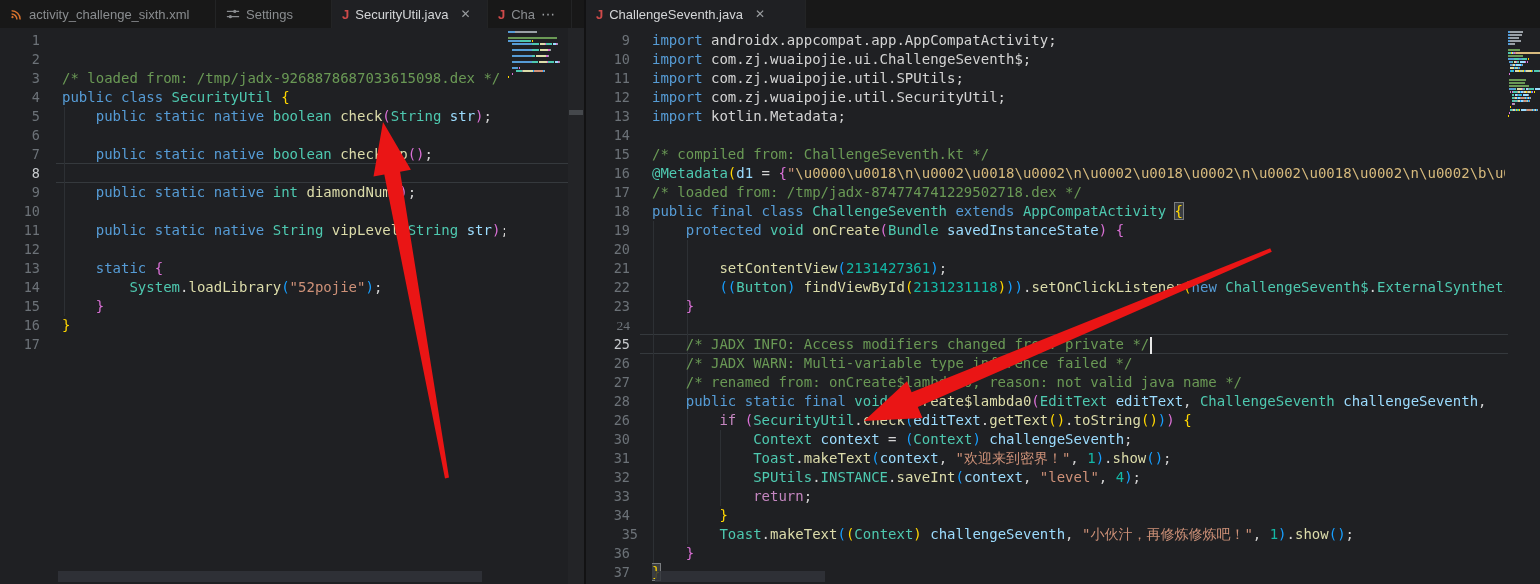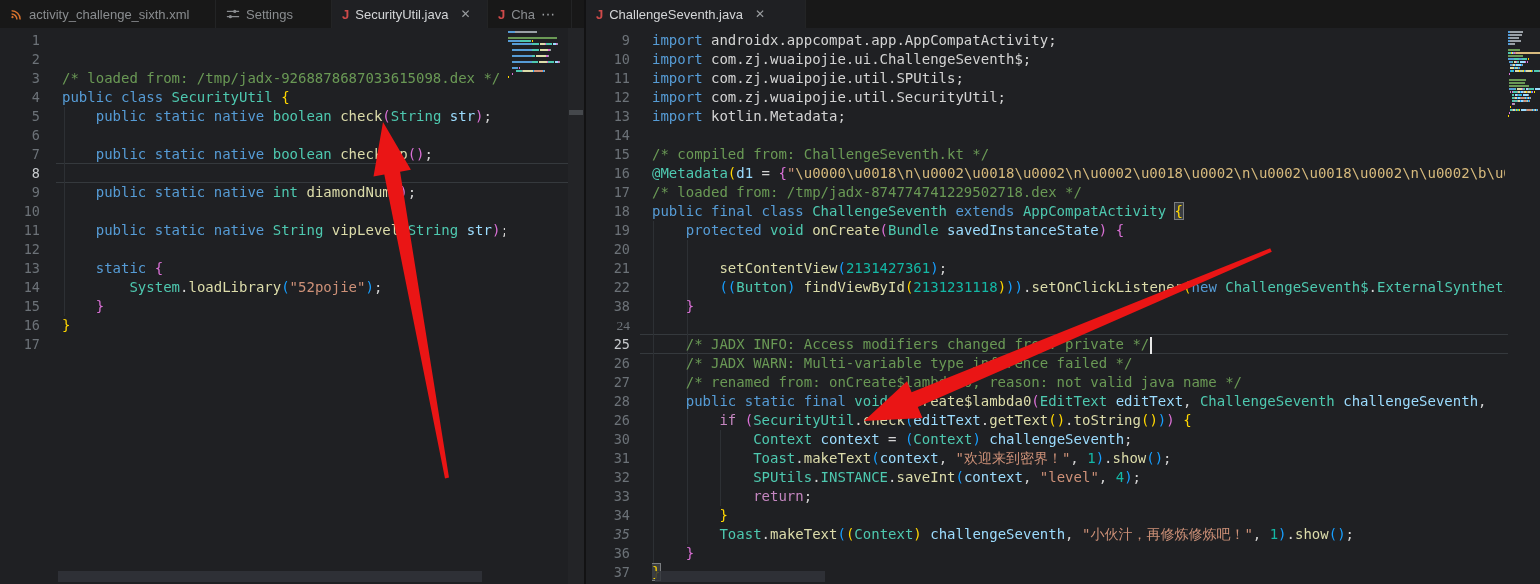--- a/index.html
+++ b/index.html
@@ -195,21 +195,21 @@
         <div class="code-line" style="left: 66px; width: 853px; top: 155px;"><span class="tk-com">/* loaded from: /tmp/jadx-874774741229502718.dex */</span></div>
         <div class="gutter-num" style="left: 0px; width: 44px; top: 174px;">18</div>
         <div class="code-line" style="left: 66px; width: 853px; top: 174px;"><span class="tk-kw">public final class </span><span class="tk-type">ChallengeSeventh</span><span class="tk-kw"> extends </span><span class="tk-type">AppCompatActivity</span><span class="tk-txt"> </span><span class="tk-b1m">{</span></div>
         <div class="gutter-num" style="left: 0px; width: 44px; top: 193px;">19</div>
         <div class="code-line" style="left: 66px; width: 853px; top: 193px;"><span class="tk-txt">    </span><span class="tk-kw">protected </span><span class="tk-type">void</span><span class="tk-txt"> </span><span class="tk-meth">onCreate</span><span class="tk-b2">(</span><span class="tk-type">Bundle</span><span class="tk-txt"> </span><span class="tk-var">savedInstanceState</span><span class="tk-b2">)</span><span class="tk-txt"> </span><span class="tk-b2">{</span></div>
         <div class="gutter-num" style="left: 0px; width: 44px; top: 212px;">20</div>
         <div class="gutter-num" style="left: 0px; width: 44px; top: 231px;">21</div>
         <div class="code-line" style="left: 66px; width: 853px; top: 231px;"><span class="tk-txt">        </span><span class="tk-meth">setContentView</span><span class="tk-b3">(</span><span class="tk-num">2131427361</span><span class="tk-b3">)</span><span class="tk-txt">;</span></div>
         <div class="gutter-num" style="left: 0px; width: 44px; top: 250px;">22</div>
         <div class="code-line" style="left: 66px; width: 853px; top: 250px;"><span class="tk-txt">        </span><span class="tk-b3">((</span><span class="tk-type">Button</span><span class="tk-b3">)</span><span class="tk-txt"> </span><span class="tk-meth">findViewById</span><span class="tk-b1">(</span><span class="tk-num">2131231118</span><span class="tk-b1">)</span><span class="tk-b3">))</span><span class="tk-txt">.</span><span class="tk-meth">setOnClickListener</span><span class="tk-b1">(</span><span class="tk-kw">new</span><span class="tk-txt"> </span><span class="tk-type">ChallengeSeventh$</span><span class="tk-txt">.</span><span class="tk-type">ExternalSyntheti</span></div>
-        <div class="gutter-num" style="left: 0px; width: 44px; top: 269px;">38</div>
+        <div class="gutter-num" style="left: 0px; width: 44px; top: 269px;">23</div>
         <div class="code-line" style="left: 66px; width: 853px; top: 269px;"><span class="tk-txt">    </span><span class="tk-b2">}</span></div>
         <div class="gutter-num" style="left: 0px; width: 44px; top: 288px; font-family: Liberation Serif, serif;">24</div>
         <div class="code-line" style="left: 66px; width: 853px; top: 288px;"></div>
         <div class="gutter-num active" style="left: 0px; width: 44px; top: 307px;">25</div>
         <div class="code-line" style="left: 66px; width: 853px; top: 307px;"><span class="tk-txt">    </span><span class="tk-com">/* JADX INFO: Access modifiers changed from: private */</span><span class="cursor"></span></div>
         <div class="gutter-num" style="left: 0px; width: 44px; top: 326px;">26</div>
         <div class="code-line" style="left: 66px; width: 853px; top: 326px;"><span class="tk-txt">    </span><span class="tk-com">/* JADX WARN: Multi-variable type inference failed */</span></div>
         <div class="gutter-num" style="left: 0px; width: 44px; top: 345px;">27</div>
         <div class="code-line" style="left: 66px; width: 853px; top: 345px;"><span class="tk-txt">    </span><span class="tk-com">/* renamed from: onCreate$lambda-0, reason: not valid java name */</span></div>
         <div class="gutter-num" style="left: 0px; width: 44px; top: 364px;">28</div>
@@ -219,21 +219,21 @@
         <div class="gutter-num" style="left: 0px; width: 44px; top: 402px;">30</div>
         <div class="code-line" style="left: 66px; width: 853px; top: 402px;"><span class="tk-txt">            </span><span class="tk-type">Context</span><span class="tk-txt"> </span><span class="tk-var">context</span><span class="tk-txt"> = </span><span class="tk-b3">(</span><span class="tk-type">Context</span><span class="tk-b3">)</span><span class="tk-txt"> </span><span class="tk-var">challengeSeventh</span><span class="tk-txt">;</span></div>
         <div class="gutter-num" style="left: 0px; width: 44px; top: 421px;">31</div>
         <div class="code-line" style="left: 66px; width: 853px; top: 421px;"><span class="tk-txt">            </span><span class="tk-type">Toast</span><span class="tk-txt">.</span><span class="tk-meth">makeText</span><span class="tk-b3">(</span><span class="tk-var">context</span><span class="tk-txt">, </span><span class="tk-str">"欢迎来到密界！"</span><span class="tk-txt">, </span><span class="tk-num">1</span><span class="tk-b3">)</span><span class="tk-txt">.</span><span class="tk-meth">show</span><span class="tk-b3">()</span><span class="tk-txt">;</span></div>
         <div class="gutter-num" style="left: 0px; width: 44px; top: 440px;">32</div>
         <div class="code-line" style="left: 66px; width: 853px; top: 440px;"><span class="tk-txt">            </span><span class="tk-type">SPUtils</span><span class="tk-txt">.</span><span class="tk-type">INSTANCE</span><span class="tk-txt">.</span><span class="tk-meth">saveInt</span><span class="tk-b3">(</span><span class="tk-var">context</span><span class="tk-txt">, </span><span class="tk-str">"level"</span><span class="tk-txt">, </span><span class="tk-num">4</span><span class="tk-b3">)</span><span class="tk-txt">;</span></div>
         <div class="gutter-num" style="left: 0px; width: 44px; top: 459px;">33</div>
         <div class="code-line" style="left: 66px; width: 853px; top: 459px;"><span class="tk-txt">            </span><span class="tk-ctl">return</span><span class="tk-txt">;</span></div>
         <div class="gutter-num" style="left: 0px; width: 44px; top: 478px; padding-left: 21px;">34</div>
         <div class="code-line" style="left: 66px; width: 853px; top: 478px;"><span class="tk-txt">        </span><span class="tk-b1">}</span></div>
-        <div class="gutter-num" style="left: 0px; width: 44px; top: 497px; font-style: italic;">35</div>
+        <div class="gutter-num" style="left: 8px; width: 44px; top: 497px;">35</div>
         <div class="code-line" style="left: 66px; width: 853px; top: 497px;"><span class="tk-txt">        </span><span class="tk-type">Toast</span><span class="tk-txt">.</span><span class="tk-meth">makeText</span><span class="tk-b3">(</span><span class="tk-b1">(</span><span class="tk-type">Context</span><span class="tk-b1">)</span><span class="tk-txt"> </span><span class="tk-var">challengeSeventh</span><span class="tk-txt">, </span><span class="tk-str">"小伙汁，再修炼修炼吧！"</span><span class="tk-txt">, </span><span class="tk-num">1</span><span class="tk-b3">)</span><span class="tk-txt">.</span><span class="tk-meth">show</span><span class="tk-b3">()</span><span class="tk-txt">;</span></div>
         <div class="gutter-num" style="left: 0px; width: 44px; top: 516px;">36</div>
         <div class="code-line" style="left: 66px; width: 853px; top: 516px;"><span class="tk-txt">    </span><span class="tk-b2">}</span></div>
         <div class="gutter-num" style="left: 0px; width: 44px; top: 535px;">37</div>
         <div class="code-line" style="left: 66px; width: 853px; top: 535px;"><span class="tk-b1m">}</span></div>
       </div>
     <div class="minimap" id="minimap-right" style="left:922px; width:32px;">
         <div class="mm-line"><span class="mm-seg" style="width: 2px; background: rgb(86, 156, 214);"></span><span class="mm-seg" style="width: 13px; background: rgb(154, 160, 166);"></span></div>
         <div class="mm-line"><span class="mm-seg" style="width: 2px; background: rgb(86, 156, 214);"></span><span class="mm-seg" style="width: 12px; background: rgb(154, 160, 166);"></span></div>
         <div class="mm-line"><span class="mm-seg" style="width: 2px; background: rgb(86, 156, 214);"></span><span class="mm-seg" style="width: 9px; background: rgb(154, 160, 166);"></span></div>

